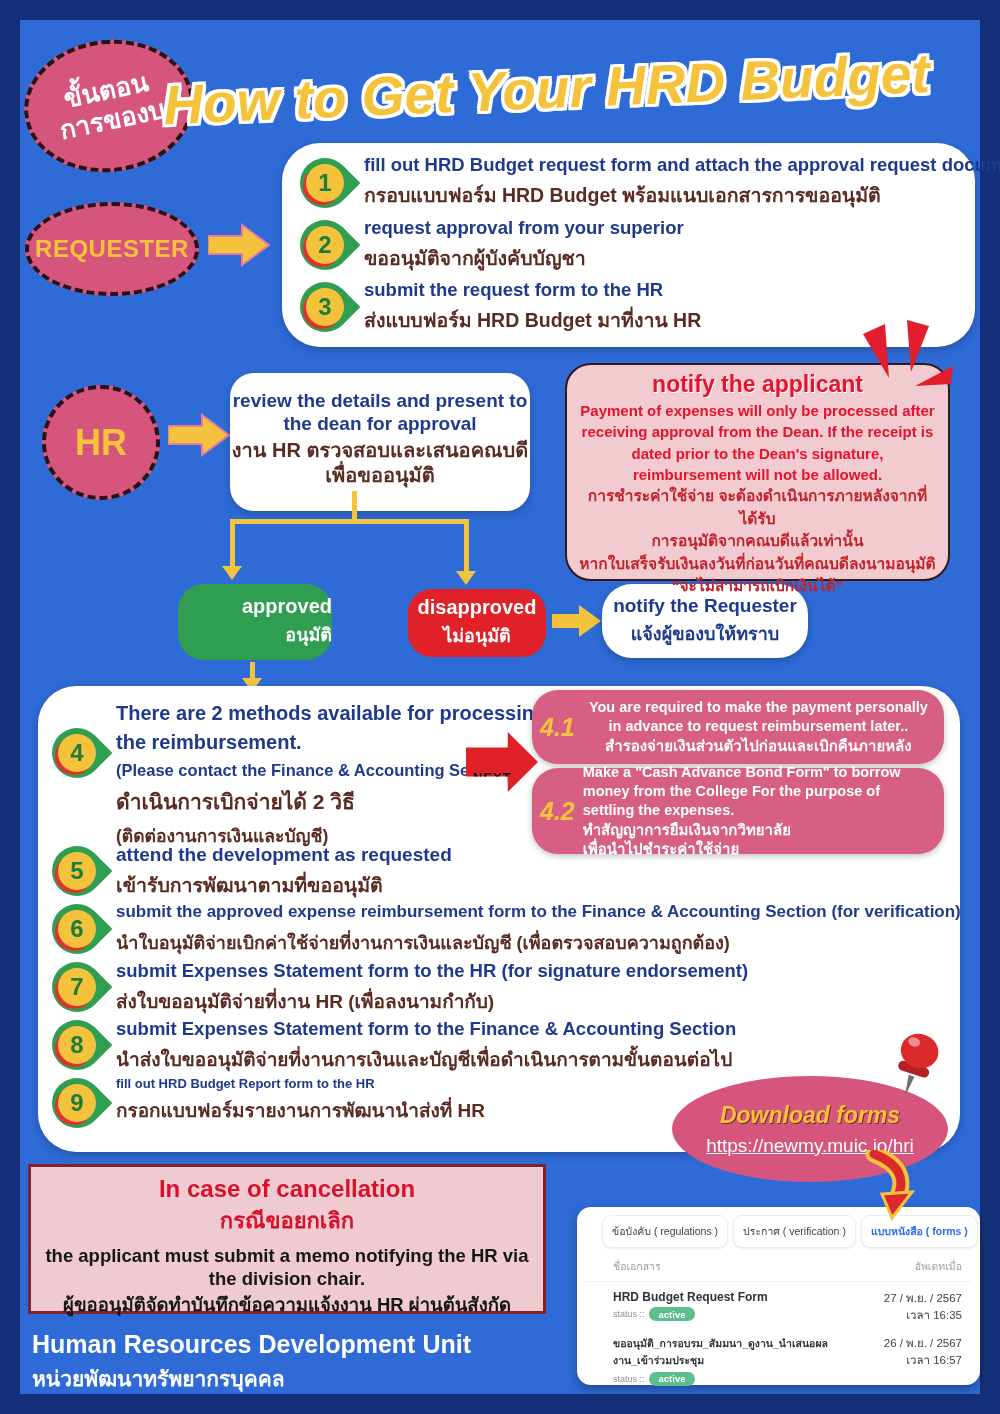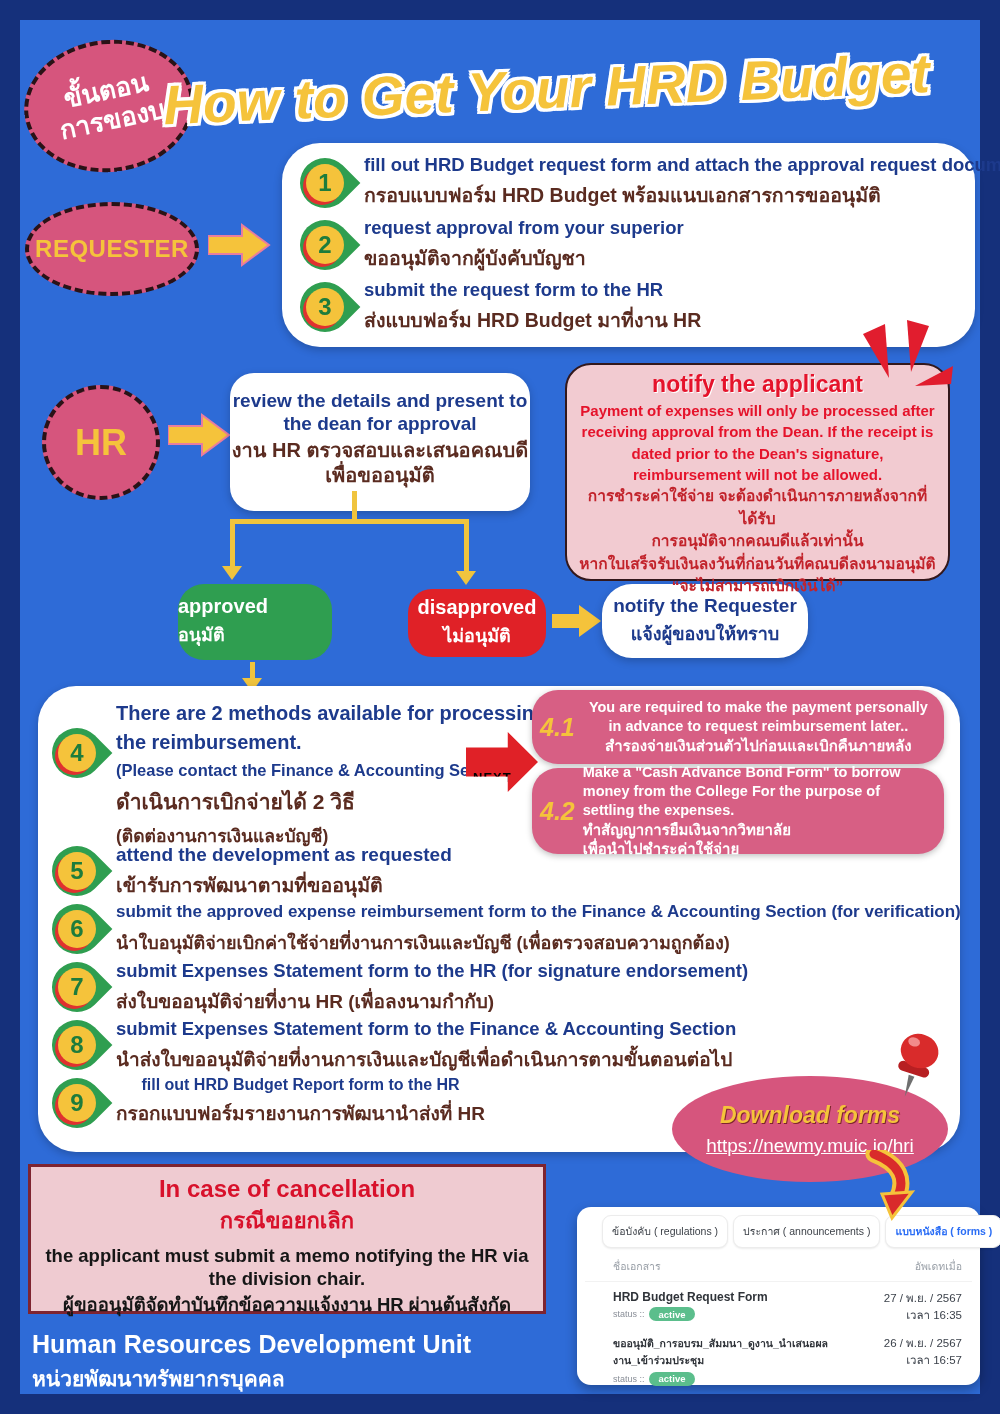--- a/index.html
+++ b/index.html
@@ -38,21 +38,21 @@
   #review-box .en{white-space:normal;line-height:1.22;font-size:19px;}
   #review-box .th{white-space:normal;line-height:1.25;font-size:20px;margin-top:3px;}
   
   #notify-box{left:565px;top:363px;width:385px;height:218px;background:#F2CBD1;border:2px solid #33181C;
               border-radius:26px;text-align:center;box-sizing:border-box;padding:6px 12px;z-index:1;}
   #notify-box .ttl{color:#E5132B;font-weight:800;font-size:23px;text-shadow:1px 1px 0 #fff;}
   #notify-box .red-en{color:#E5132B;font-weight:700;font-size:15px;line-height:1.42;margin-top:2px;}
   #notify-box .red-th{color:#C2232B;font-weight:700;font-size:15.5px;line-height:1.45;}
   
   #approved{left:178px;top:584px;width:154px;height:76px;background:#2F9E50;border-radius:26px;color:#fff;
-            display:flex;flex-direction:column;align-items:flex-start;justify-content:center;font-weight:600;}
+            display:flex;flex-direction:column;align-items:flex-end;justify-content:center;font-weight:600;}
   #disapproved{left:408px;top:589px;width:138px;height:68px;background:#E02127;border-radius:24px;color:#fff;
             display:flex;flex-direction:column;align-items:center;justify-content:center;font-weight:600;}
   .node-en{font-size:20px;}
   .node-th{font-size:18px;margin-top:2px;}
   #notify-req{left:602px;top:584px;width:206px;height:74px;border-radius:30px;display:flex;flex-direction:column;
             align-items:center;justify-content:center;color:#1D3A8C;font-weight:700;}
   #notify-req .node-en{font-size:19px;}
   #notify-req .node-th{font-size:18px;}
   
   .yline{background:#F0C43E;z-index:1;}
@@ -276,21 +276,21 @@
   </span>
   <div class="item" style="left:78px;top:332px;">
     <div class="en" style="font-size:18.5px;">submit Expenses Statement form to the Finance &amp; Accounting Section</div>
     <div class="th" style="font-size:19px;">นำส่งใบขออนุมัติจ่ายที่งานการเงินและบัญชีเพื่อดำเนินการตามขั้นตอนต่อไป</div>
   </div>
 
   <span class="tear item" style="left:14px;top:392px;">
     <span class="inner">9</span>
   </span>
   <div class="item" style="left:78px;top:390px;">
-    <div class="en" style="font-size:16px;text-align:center;">fill out HRD Budget Report form to the HR</div>
+    <div class="en" style="font-size:13px;">fill out HRD Budget Report form to the HR</div>
     <div class="th" style="font-size:19px;">กรอกแบบฟอร์มรายงานการพัฒนานำส่งที่ HR</div>
   </div>
 </div>
 
 <div id="download" class="abs">
   <div class="lbl">Download forms</div>
   <a href="#">https://newmy.muic.io/hri</a>
 </div>
 <span class="abs" style="left:885px;top:1030px;z-index:4;transform:rotate(18deg);">
   <svg width="58" height="70" viewBox="0 0 58 70">
@@ -314,21 +314,21 @@
   <div class="b">
     <div>the applicant must submit a memo notifying the HR via</div>
     <div>the division chair.</div>
   </div>
   <div class="bt">ผู้ขออนุมัติจัดทำบันทึกข้อความแจ้งงาน HR ผ่านต้นสังกัด</div>
 </div>
 
 <div id="forms-card" class="abs">
   <div class="tabs">
     <span class="tab">ข้อบังคับ ( regulations )</span>
-    <span class="tab">ประกาศ ( announcements )</span>
+    <span class="tab">ประกาศ ( verification )</span>
     <span class="tab active">แบบหนังสือ ( forms )</span>
   </div>
   <div class="thead">
     <span>ชื่อเอกสาร</span>
     <span>อัพเดทเมื่อ</span>
   </div>
   <div class="frow">
     <span>
       <div class="nm">HRD Budget Request Form</div>
       <div class="stat">

